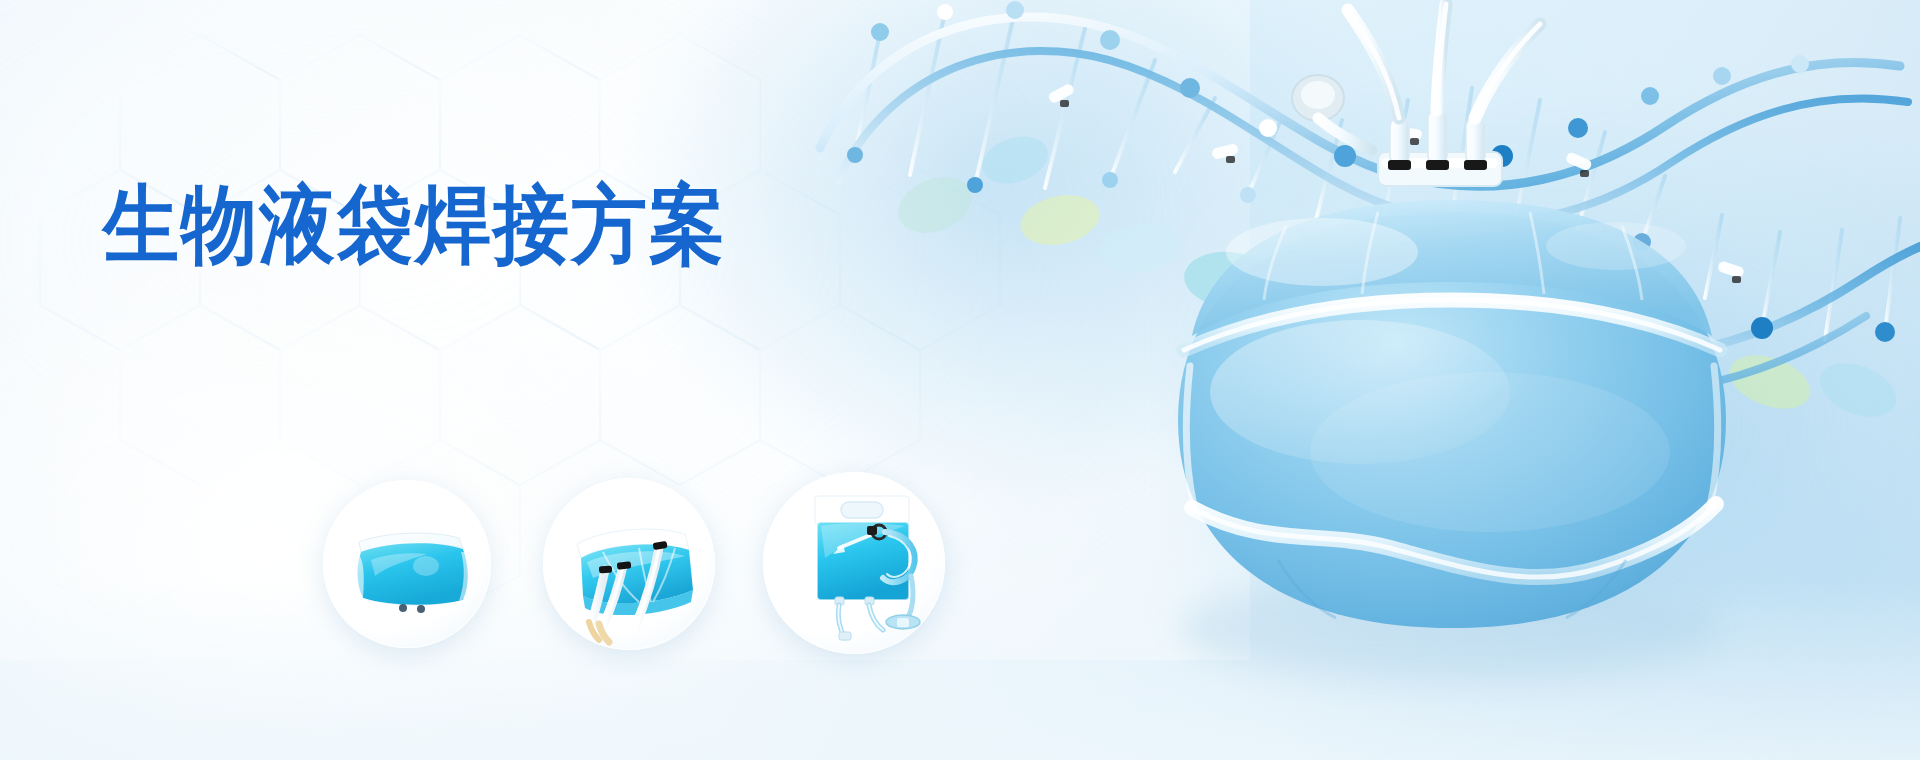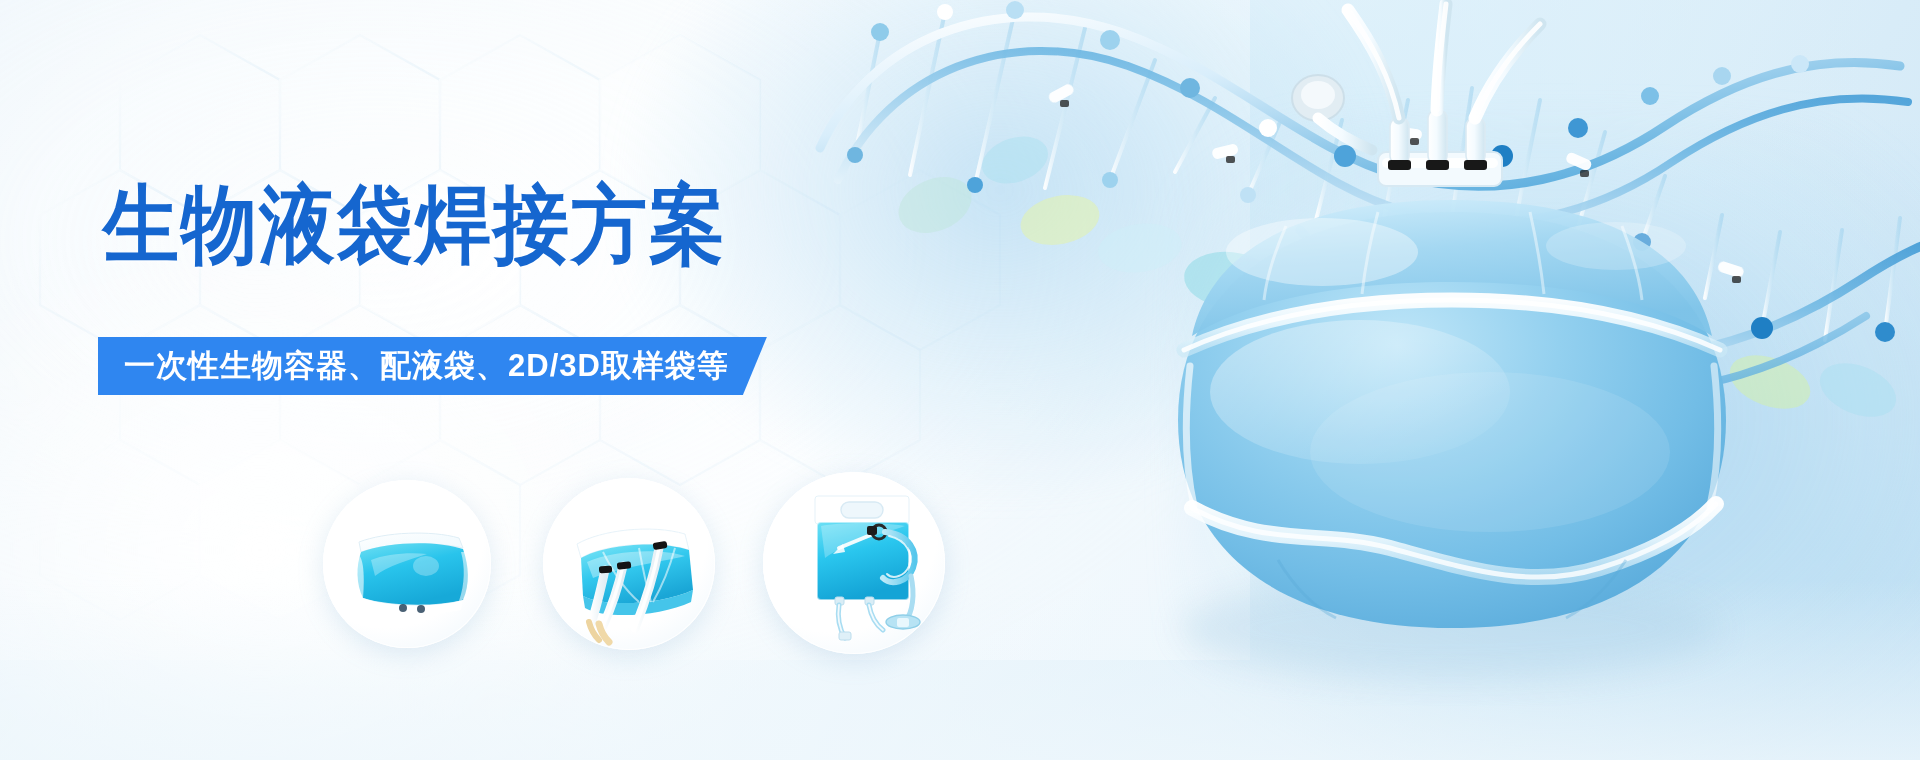--- a/index.html
+++ b/index.html
@@ -487,18 +487,15 @@
         <rect x="134" y="146" width="12" height="9" rx="2" fill="#e8f7fd"></rect>
 
         <rect x="76" y="160" width="12" height="8" rx="2" fill="#dff0f8" stroke="#bcdded" stroke-width="1"></rect>
       </svg>
     </div>
   </div>
 
   <div class="copy">
     <div class="headline">生物液袋焊接方案</div>
 
-    <div class="subbar">
-      <span>一次性生物容器、配液袋、2D/3D取样袋等</span>
-    </div>
   </div>
 
 </div>
 
 </body></html>

